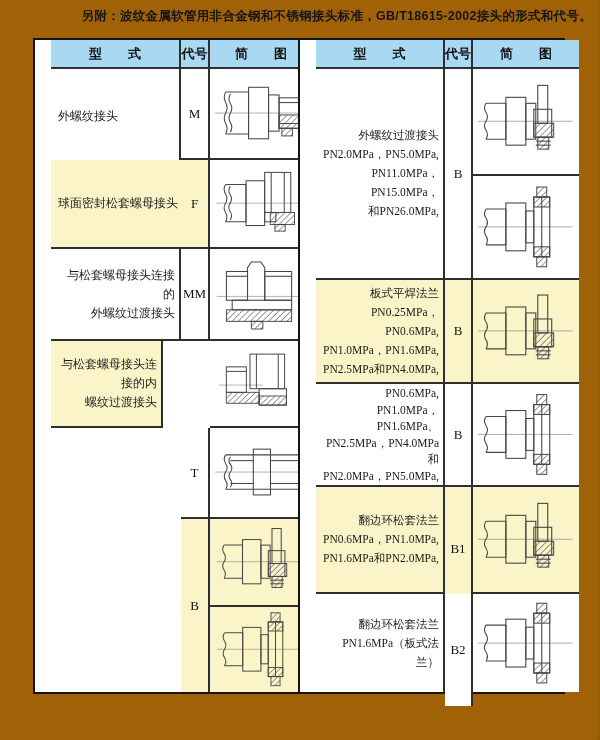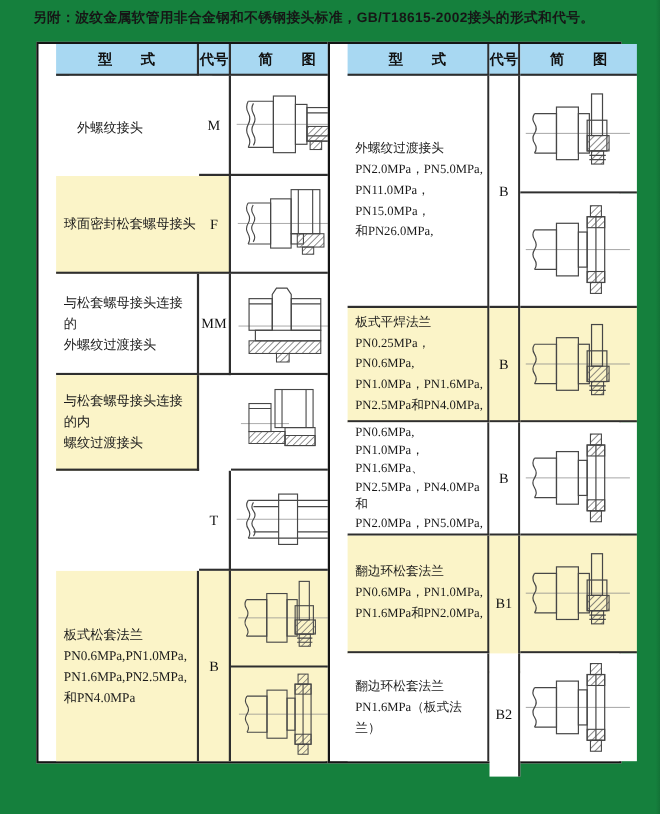--- a/index.html
+++ b/index.html
@@ -1,17 +1,17 @@
 <!DOCTYPE html>
 <html><head>
 <meta charset="utf-8">
 <style>
   html,body{margin:0;padding:0;background:#ffffff;}
-  #page{position:relative;width:600px;height:740px;background:#15803d;overflow:hidden;
-        font-family:"Liberation Sans",sans-serif;-webkit-font-smoothing:antialiased;}
+  #page{position:relative;width:600px;height:740px;background:#a16207;overflow:hidden;
+        font-family:"Liberation Sans",sans-serif;text-align:right;-webkit-font-smoothing:antialiased;}
   #page::after{content:"";position:absolute;right:0;top:0;width:4px;height:100%;
         background:linear-gradient(to right,rgba(0,0,0,0),rgba(0,0,0,.10));}
   .title{position:absolute;left:30px;top:8px;width:562px;font-size:12.5px;font-weight:bold;
         color:#161616;letter-spacing:.3px;}
   .tbl{position:absolute;border:2px solid #141414;background:#fff;box-sizing:border-box;}
   .cell{position:absolute;box-sizing:border-box;border-right:2px solid #2e2e2e;
         border-bottom:2px solid #2e2e2e;background:#fff;overflow:hidden;margin-left:16px;}
   .cell.noR{border-right:none;}
   .cell.noB{border-bottom:none;}
   .cell.yl{background:#fbf4c8;}
@@ -43,21 +43,21 @@
 
 <div id="page">
 
   <div class="title">另附：波纹金属软管用非合金钢和不锈钢接头标准，GB/T18615-2002接头的形式和代号。</div>
 
   <div class="tbl" style="left:33px;top:38px;width:265px;height:656px;">
     <div class="cell th" style="left:0;top:0;width:130px;height:29px">型　　式</div>
     <div class="cell th" style="left:130px;top:0;width:29px;height:29px">代号</div>
     <div class="cell th noR" style="left:159px;top:0;width:102px;height:29px">简　　图</div>
 
-    <div class="cell type" style="left:12px;top:29px;width:130px;height:96px">外螺纹接头</div>
+    <div class="cell type" style="left:0;top:29px;width:130px;height:96px">外螺纹接头</div>
     <div class="cell code" style="left:130px;top:29px;width:29px;height:91px">M</div>
     <div class="cell diag noR" style="left:159px;top:29px;width:102px;height:91px">
         <svg viewBox="0 0 100 84" preserveAspectRatio="xMidYMid meet">
   <line class="cl" x1="2" y1="42" x2="98" y2="42"></line>
   <path class="ln" d="M13 20 H37 V64 H13"></path>
   <path class="ln" d="M13 20 Q10 25.5 13 31 Q16 36.5 13 42 Q10 47.5 13 53 Q16 58.5 13 64"></path>
   <path class="ln" d="M18 22 Q15 27 18 32 Q21 37 18 42 Q15 47 18 52 Q21 57 18 62"></path>
   <rect class="ln" x="37" y="15" width="21" height="54"></rect>
   <rect class="ln" x="58" y="23" width="11" height="38"></rect>
   <rect class="ln" x="69" y="26" width="22" height="32"></rect>
@@ -96,21 +96,21 @@
   <line class="ln" x1="14" y1="23" x2="36" y2="23"></line>
   <path class="ln" d="M36 48 V14 L40 8 H50 L54 14 V48"></path>
   <rect class="ln" x="54" y="18" width="28" height="30"></rect>
   <line class="ln" x1="54" y1="23" x2="82" y2="23"></line>
   <rect class="ln" x="20" y="48" width="62" height="10"></rect>
   <rect class="ht" x="14" y="58" width="68" height="12"></rect>
   <path class="ht" d="M40 70 h12 v8 h-12 z"></path>
         </svg>
       </div>
 
-    <div class="cell type yl" style="left:0;top:301px;width:130px;height:87px">与松套螺母接头连接的内
+    <div class="cell type yl" style="left:0;top:301px;width:112px;height:87px">与松套螺母接头连接的内
 螺纹过渡接头</div>
     <div class="cell diag noR" style="left:159px;top:301px;width:102px;height:87px">
         <svg viewBox="0 0 100 84" preserveAspectRatio="xMidYMid meet">
   <line class="cl" x1="4" y1="44" x2="52" y2="44"></line>
   <rect class="ln" x="12" y="24" width="22" height="28"></rect>
   <line class="ln" x1="12" y1="29" x2="34" y2="29"></line>
   <rect class="ln" x="38" y="10" width="38" height="38"></rect>
   <line class="ln" x1="45" y1="10" x2="45" y2="48"></line>
   <line class="ln" x1="69" y1="10" x2="69" y2="48"></line>
   <rect class="ln" x="48" y="48" width="30" height="18"></rect>
@@ -127,24 +127,20 @@
   <path class="ln" d="M13 24 Q10 28.5 13 33 Q16 37.5 13 42 Q10 46.5 13 51 Q16 55.5 13 60"></path>
   <path class="ln" d="M18 26 Q15 30 18 34 Q21 38 18 42 Q15 46 18 50 Q21 54 18 58"></path>
   <rect class="ln" x="42" y="18" width="18" height="48"></rect>
   <line class="ln" x1="18" y1="30" x2="42" y2="30"></line>
   <line class="ln" x1="18" y1="54" x2="42" y2="54"></line>
   <line class="ln" x1="60" y1="30" x2="91" y2="30"></line>
   <line class="ln" x1="60" y1="54" x2="91" y2="54"></line>
         </svg>
       </div>
 
-    <div class="cell type yl noB" style="left:0;top:479px;width:130px;height:173px">板式松套法兰
-PN0.6MPa,PN1.0MPa,
-PN1.6MPa,PN2.5MPa,
-和PN4.0MPa</div>
     <div class="cell code yl noB" style="left:130px;top:479px;width:29px;height:173px">B</div>
     <div class="cell diag yl noR" style="left:159px;top:479px;width:102px;height:88px">
         <svg viewBox="0 0 100 84" preserveAspectRatio="xMidYMid meet">
   <line class="cl" x1="2" y1="42" x2="97" y2="42"></line>
   <path class="ln" d="M10 24 H30 V60 H10"></path>
   <path class="ln" d="M10 24 Q7 28.5 10 33 Q13 37.5 10 42 Q7 46.5 10 51 Q13 55.5 10 60"></path>
   <rect class="ln" x="30" y="18" width="20" height="48"></rect>
   <rect class="ln" x="50" y="24" width="10" height="36"></rect>
   <rect class="ln" x="62" y="6" width="10" height="38"></rect>
   <rect class="ln" x="58" y="30" width="18" height="28"></rect>

